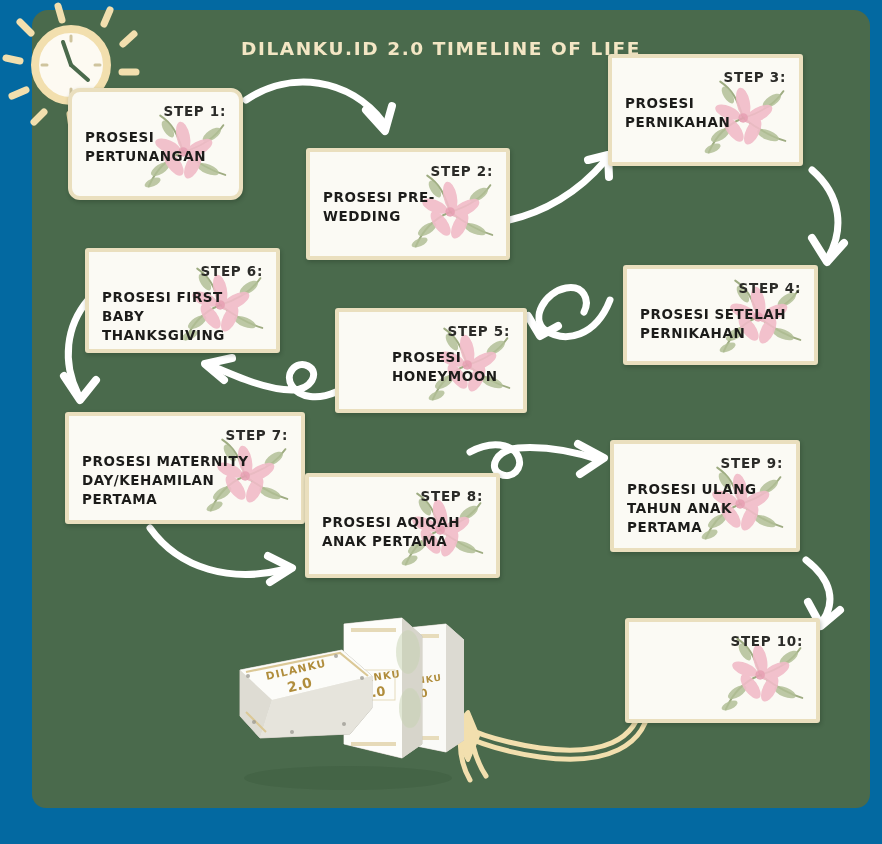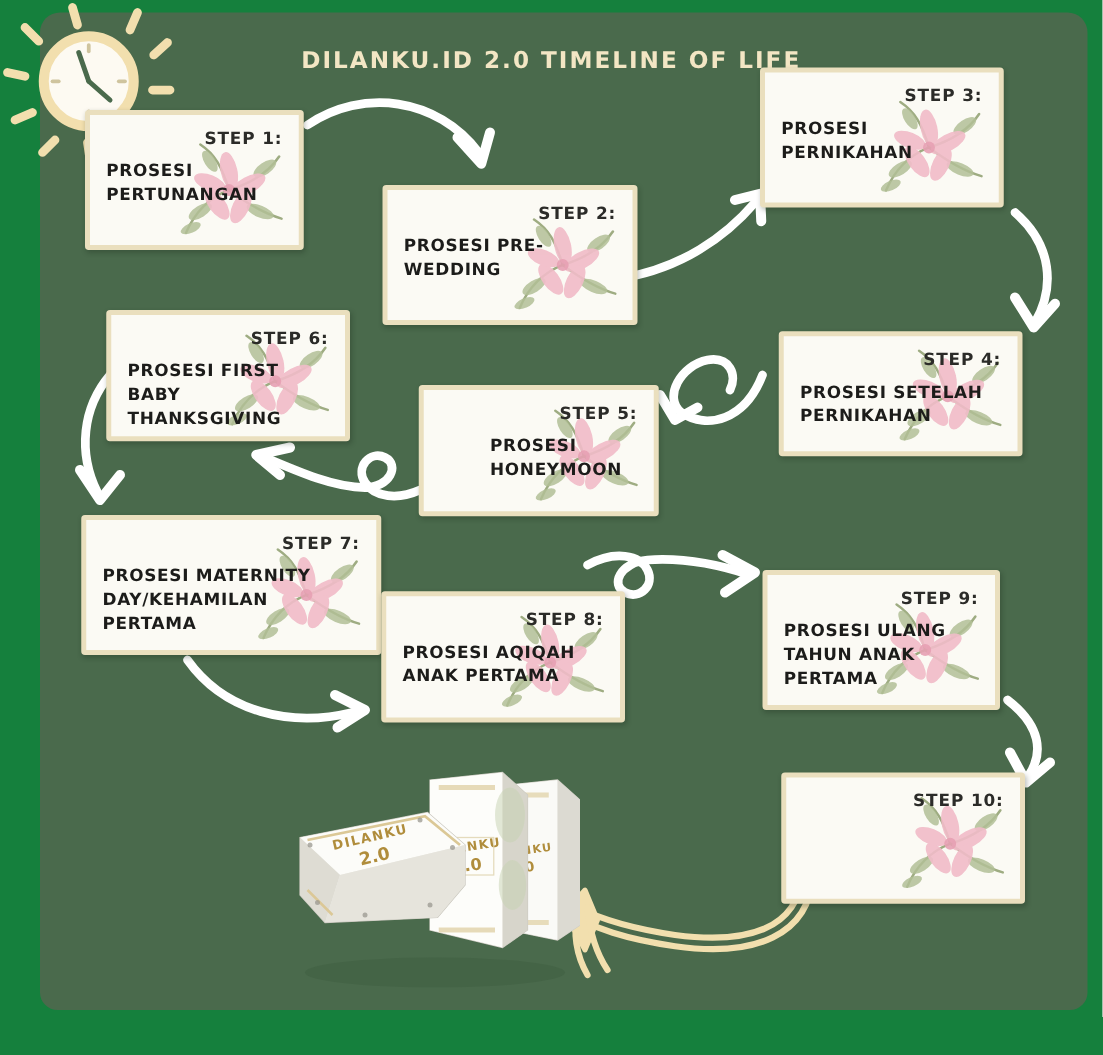--- a/index.html
+++ b/index.html
@@ -10,21 +10,21 @@
     width: 882px;
     height: 844px;
     overflow: hidden;
     font-family: "DejaVu Sans", sans-serif;
   }
 
   #canvas {
     position: relative;
     width: 882px;
     height: 844px;
-    background: #15803d;
+    background: #0369a1;
   }
 
   
   #board {
     position: absolute;
     left: 32px;
     top: 10px;
     width: 838px;
     height: 798px;
     background: #4a6a4c;
@@ -97,29 +97,29 @@
     position: absolute;
     right: 4px;
     bottom: 2px;
     width: 96px;
     height: 86px;
     z-index: 1;
     opacity: 0.95;
   }
 
   
-  #card-1  { left: 68px;  top: 88px;  width: 175px; height: 112px; }
+  #card-1  { left: 68px;  top: 88px;  width: 175px; height: 112px; border-radius: 12px; }
   #card-2  { left: 306px; top: 148px; width: 204px; height: 112px; }
   #card-3  { left: 608px; top: 54px;  width: 195px; height: 112px; }
   #card-4  { left: 623px; top: 265px; width: 195px; height: 100px; }
   #card-5  { left: 335px; top: 308px; width: 192px; height: 105px; padding-left: 40px; }
   #card-6  { left: 85px;  top: 248px; width: 195px; height: 105px; }
   #card-7  { left: 65px;  top: 412px; width: 240px; height: 112px; }
   #card-8  { left: 305px; top: 473px; width: 195px; height: 105px; }
-  #card-9  { left: 610px; top: 440px; width: 190px; height: 112px; margin-top: 16px; }
+  #card-9  { left: 610px; top: 440px; width: 190px; height: 112px; }
   #card-10 { left: 625px; top: 618px; width: 195px; height: 105px; }
 
   
   #boxes {
     position: absolute;
     left: 232px;
     top: 612px;
     width: 232px;
     height: 178px;
   }

